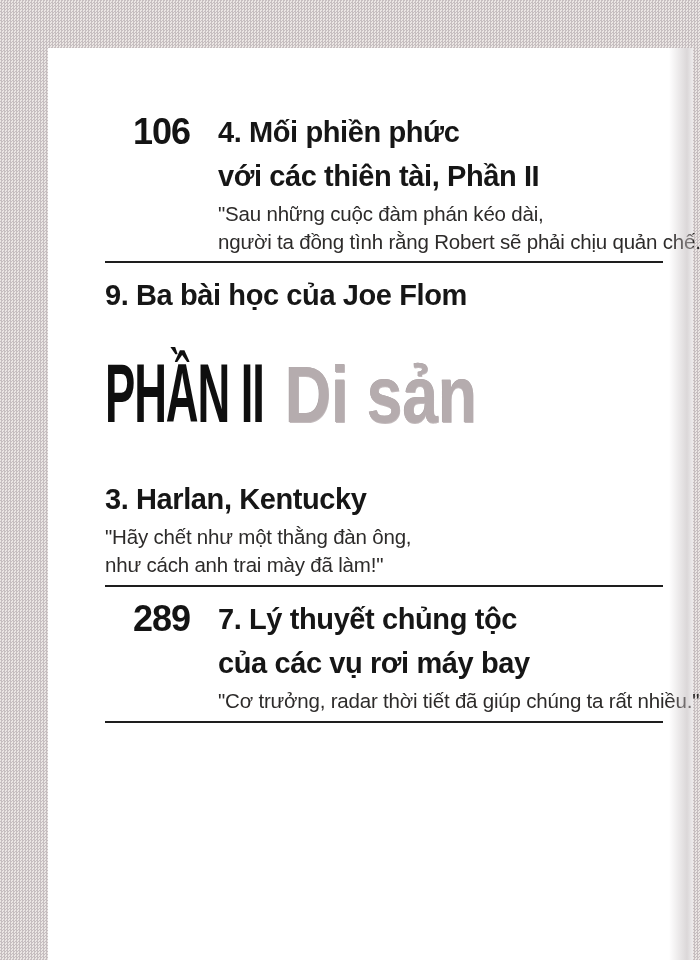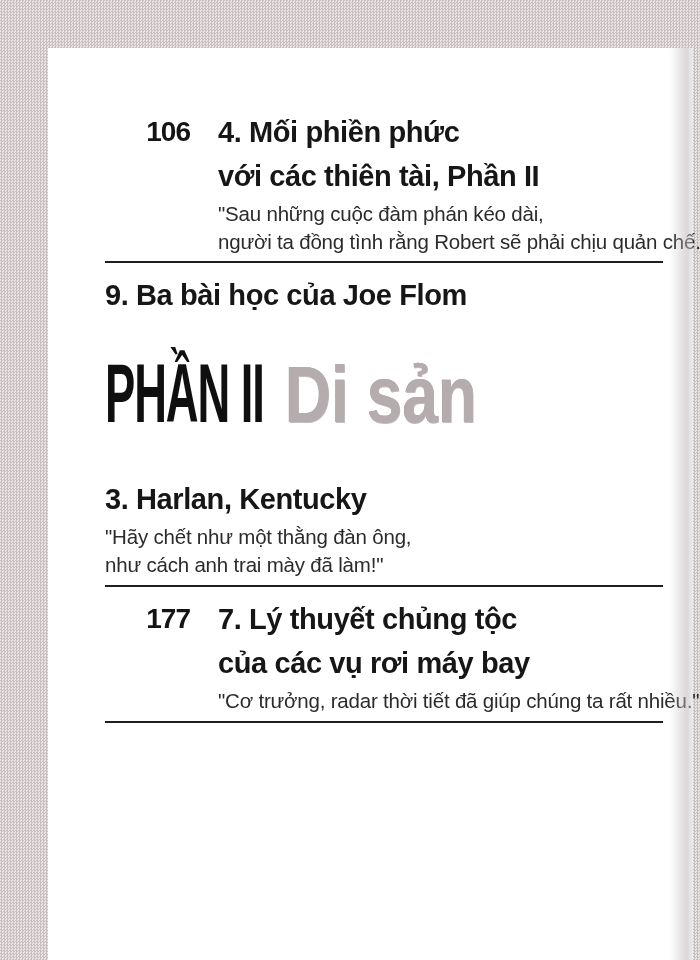--- a/index.html
+++ b/index.html
@@ -40,21 +40,21 @@
     left: 57px;
     top: 62px;
     width: 558px;
   }
   .entry-row {
     display: grid;
     grid-template-columns: 85px 1fr;
     column-gap: 28px;
   }
   .page-num {
-    font-size: 28px;
+    font-size: 36px;
     font-weight: 700;
     line-height: 44px;
     letter-spacing: -1px;
     color: #141414;
     text-align: right;
   }
   .chapter-title {
     font-size: 29px;
     font-weight: 700;
     line-height: 44px;
@@ -148,21 +148,21 @@
         <div class="chapter-title">3. Harlan, Kentucky</div>
         <div class="quote-block">
           <div class="quote-line">"Hãy chết như một thằng đàn ông,</div>
           <div class="quote-line">như cách anh trai mày đã làm!"</div>
         </div>
       </div>
     </div>
     <div class="divider pre-gap"></div>
 
     <div class="entry-row">
-      <div class="page-num">177</div>
+      <div class="page-num">289</div>
       <div>
         <div class="chapter-title">7. Lý thuyết chủng tộc</div>
         <div class="chapter-title">của các vụ rơi máy bay</div>
         <div class="quote-block">
           <div class="quote-line">"Cơ trưởng, radar thời tiết đã giúp chúng ta rất nhiều."</div>
         </div>
       </div>
     </div>
     <div class="divider pre-gap"></div>
 

